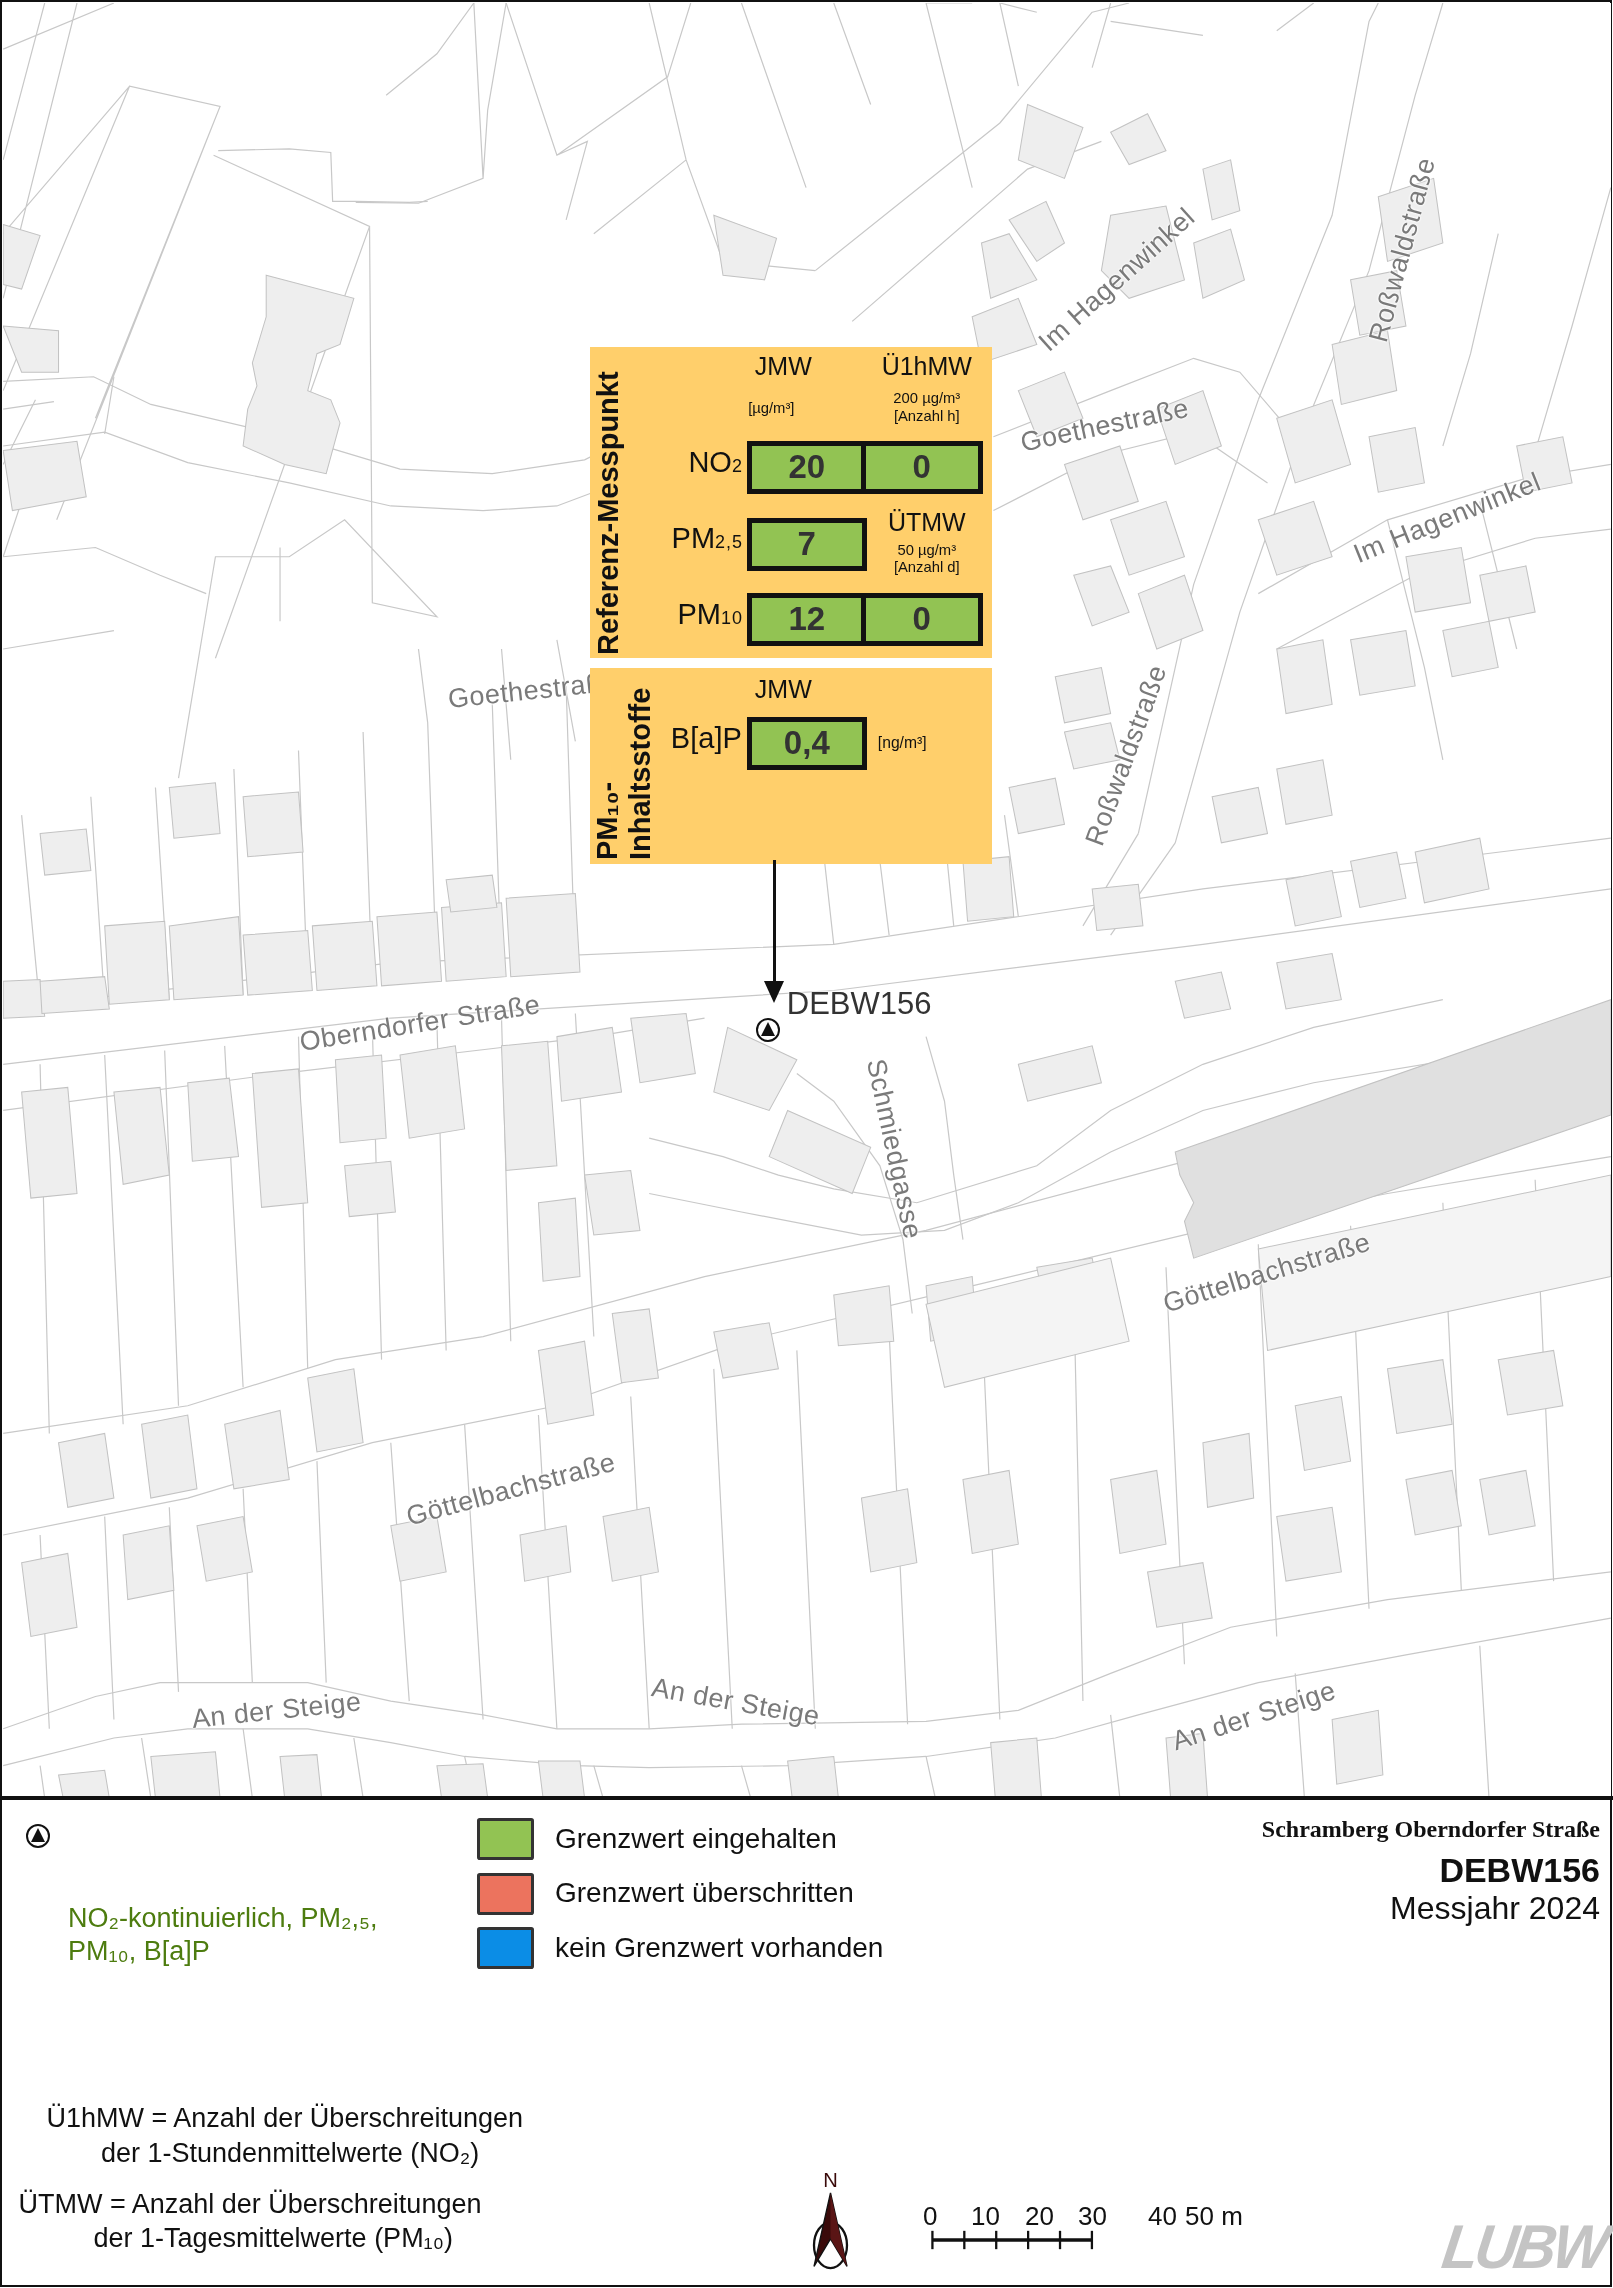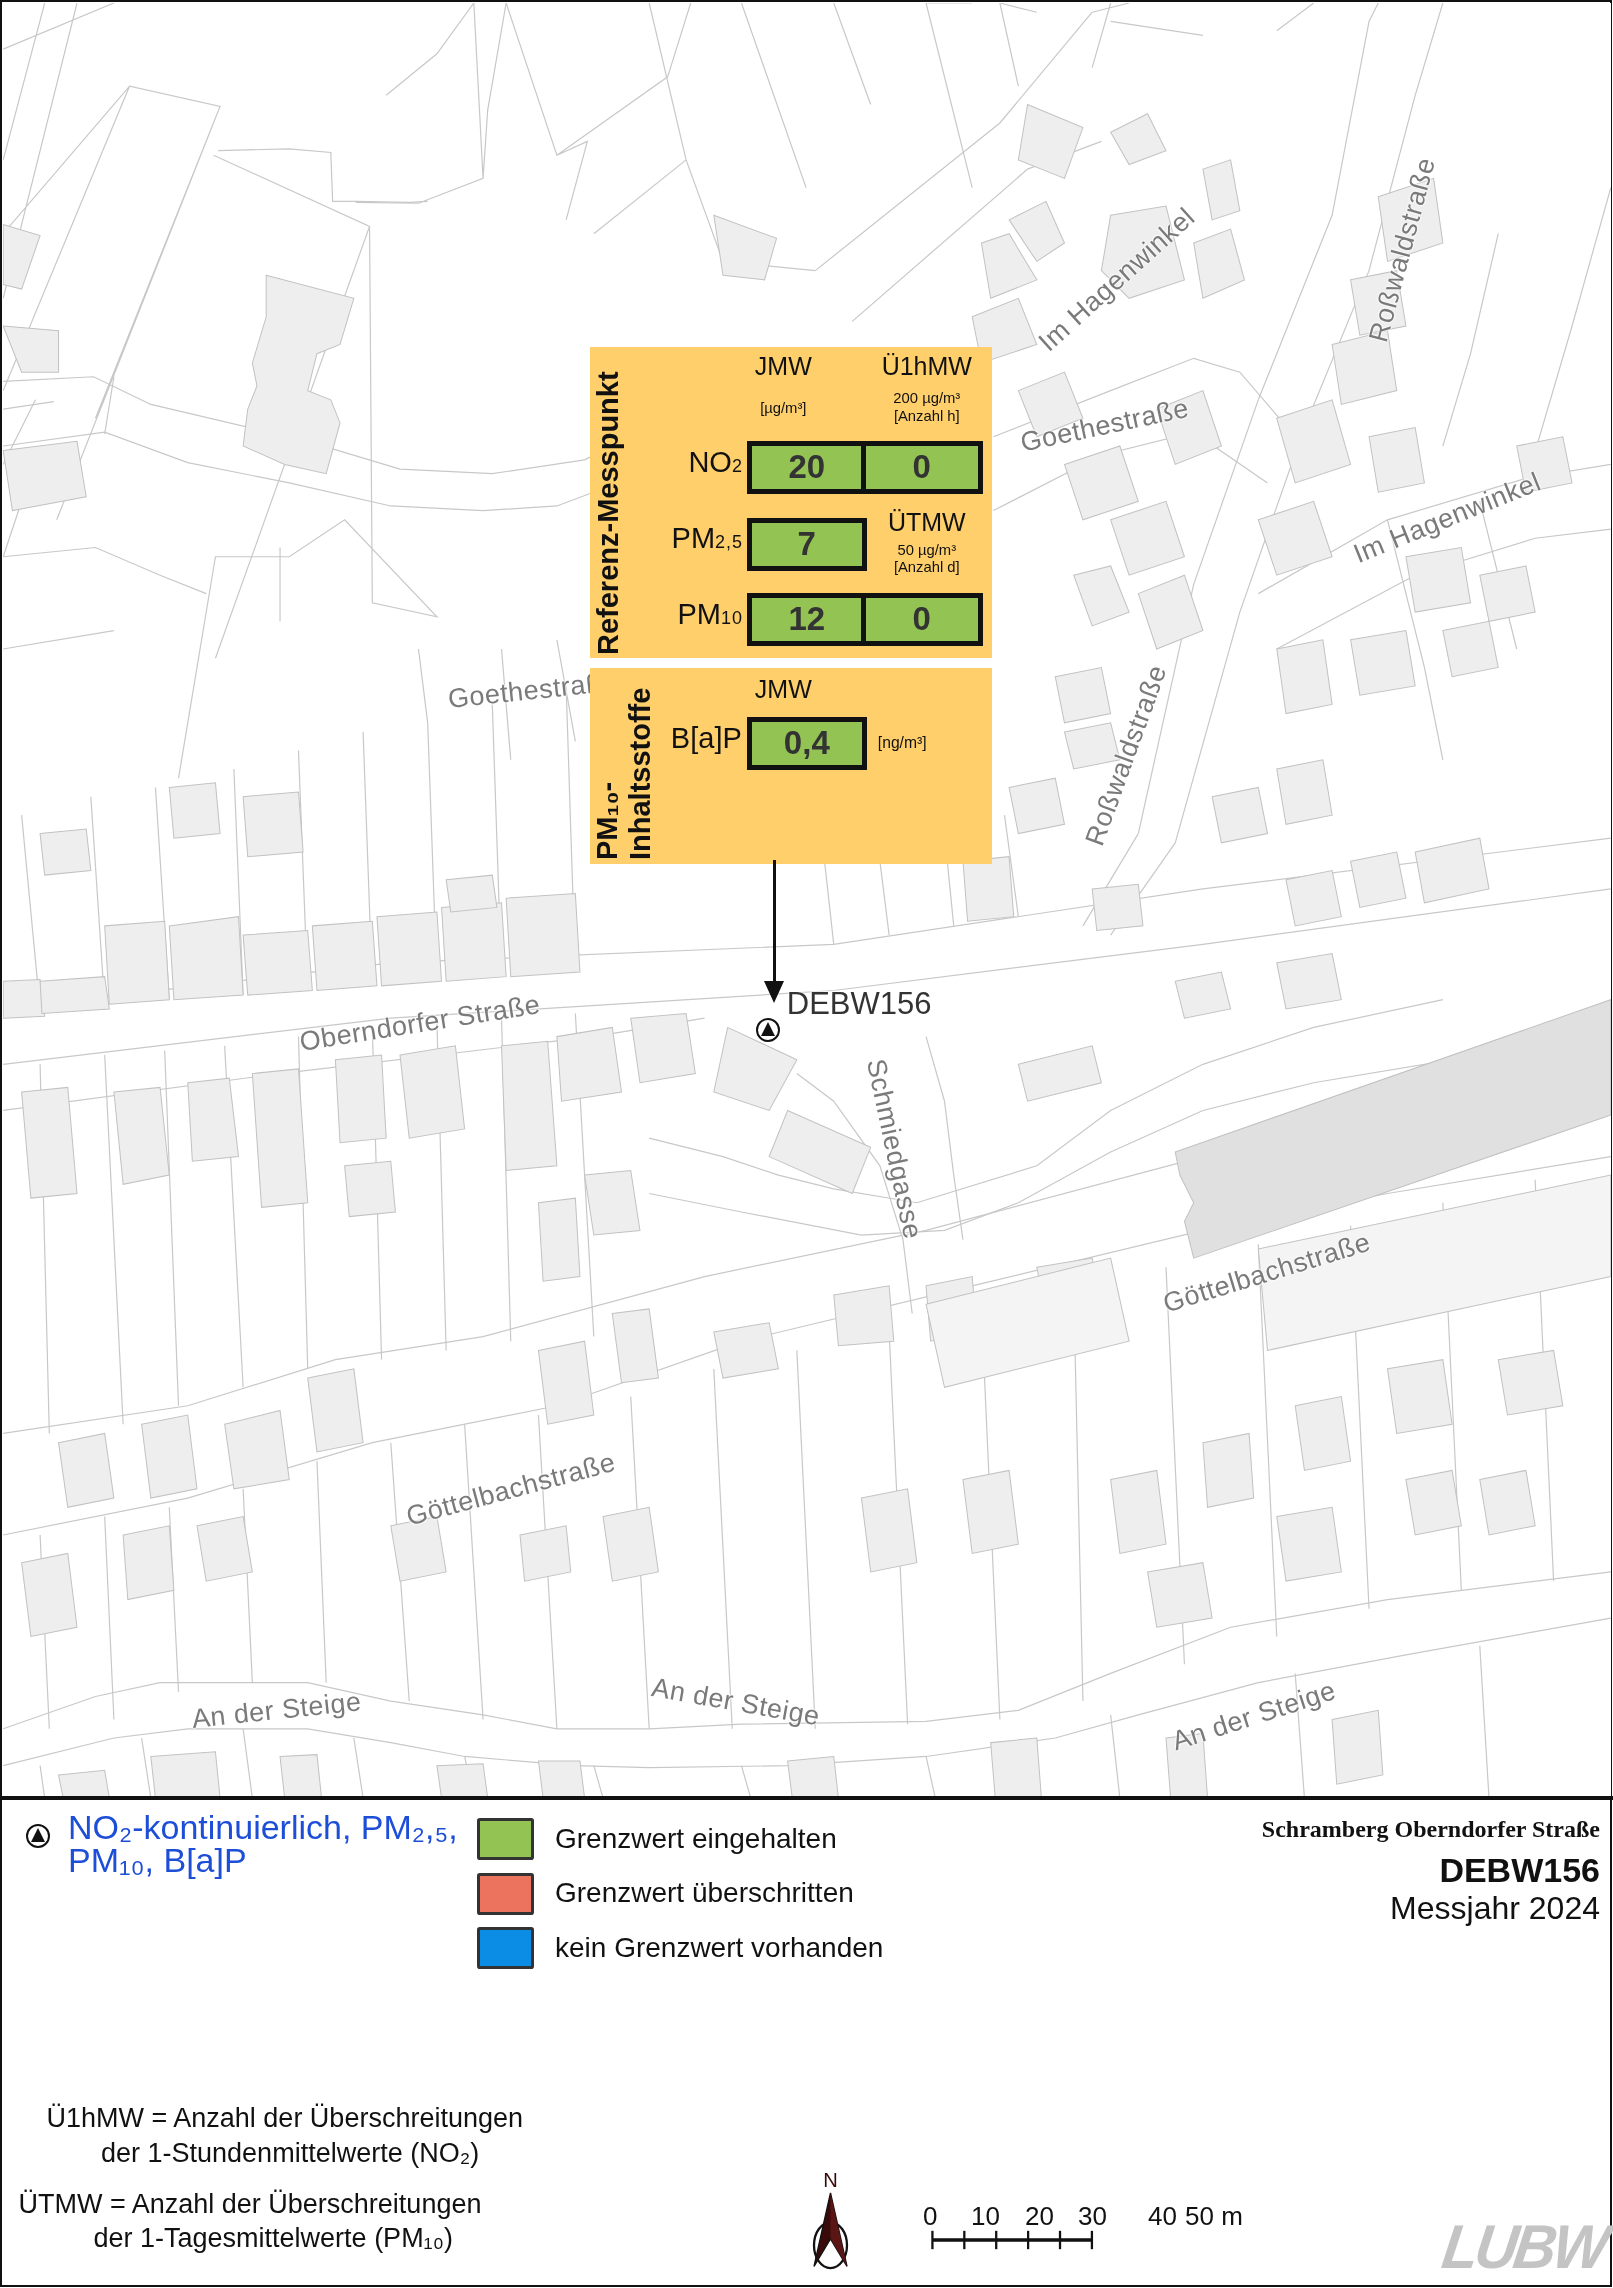--- a/index.html
+++ b/index.html
@@ -31,21 +31,21 @@
   #leader { position:absolute; left:770px; top:860px; width:3.7px; height:134px; background:#111; }
   #leader-head { position:absolute; left:761px; top:978px; width:0; height:0;
                  border-left:10px solid transparent; border-right:10px solid transparent; border-top:22px solid #111; }
   #station-label { position:absolute; left:784px; top:983px; font-size:31px; color:#333;
                    text-shadow:0 0 2.8px #fff, 0 0 2.8px #fff; }
   .station-sym { position:absolute; width:24px; height:24px; border:2.3px solid #111; border-radius:50%; background:#fff; box-sizing:border-box; }
   .station-sym::after { content:""; position:absolute; left:2.8px; top:1.8px; width:0; height:0;
                         border-left:7.4px solid transparent; border-right:7.4px solid transparent; border-bottom:14px solid #111; }
 
   
-  #legend-symbol-text { position:absolute; left:68px; top:1811px; font-size:34px; line-height:33px; color:#1d4ed8; }
+  #legend-symbol-text { position:absolute; left:68px; top:1902px; font-size:27px; line-height:33px; color:#4d7c0f; }
   .swatch { position:absolute; left:477px; width:57px; height:42px; border:3.7px solid #333; border-radius:2.8px; box-sizing:border-box; }
   .swatch-label { position:absolute; left:555px; font-size:28px; color:#111; }
   #title-block { position:absolute; right:13px; top:1809px; text-align:right; }
   #title-main { font-weight:bold; font-size:24px; line-height:41px; color:#111;font-family:Liberation Serif, serif; }
   #title-id { font-weight:bold; font-size:34px; line-height:41px; color:#111; }
   #title-year { font-size:32px; line-height:35px; color:#111; }
   #title-src { font-size:20px; line-height:29.5px; color:#111; }
   .abbr { position:absolute; left:18.5px; font-size:27px; line-height:33px; color:#111; white-space:pre; }
   #scale-labels { position:absolute; left:923px; top:2201px; font-size:26px; color:#111; }
   #scale-labels span { position:absolute; white-space:nowrap; }
@@ -244,21 +244,21 @@
   <div class="street-label" style="left:872px;top:1041px;transform:rotate(78deg);">Schmiedgasse</div>
   <div class="street-label" style="left:1161px;top:1286px;transform:rotate(-17deg);">Göttelbachstraße</div>
   <div class="street-label" style="left:404px;top:1499px;transform:rotate(-15deg);">Göttelbachstraße</div>
   <div class="street-label" style="left:189px;top:1701px;transform:rotate(-6deg);">An der Steige</div>
   <div class="street-label" style="left:649px;top:1669px;transform:rotate(10deg);">An der Steige</div>
   <div class="street-label" style="left:1170px;top:1724px;transform:rotate(-18deg);">An der Steige</div>
 
   <div class="panel" id="panel-ref">
     <div class="vtitle" style="left:3.7px;top:308px;">Referenz-Messpunkt</div>
     <div class="col-head" style="left:138px;top:5.5px;width:111px;">JMW</div>
-    <div class="col-sub" style="left:138px;top:53px;width:111px;">[µg/m³]</div>
+    <div class="col-sub" style="left:126px;top:53px;width:111px;">[µg/m³]</div>
     <div class="col-head" style="left:277px;top:5.5px;width:120px;">Ü1hMW</div>
     <div class="col-sub" style="left:277px;top:43px;width:120px;">200 µg/m³</div>
     <div class="col-sub" style="left:277px;top:61px;width:120px;">[Anzahl h]</div>
 
     <div class="row-label" style="left:28px;top:99px;width:125px;">
       <span>NO</span><span class="sub">2</span>
     </div>
     <div class="cell" style="left:157px;top:94px;width:120px;height:53px;">20</div>
     <div class="cell" style="left:271px;top:94px;width:122px;height:53px;">0</div>
 

